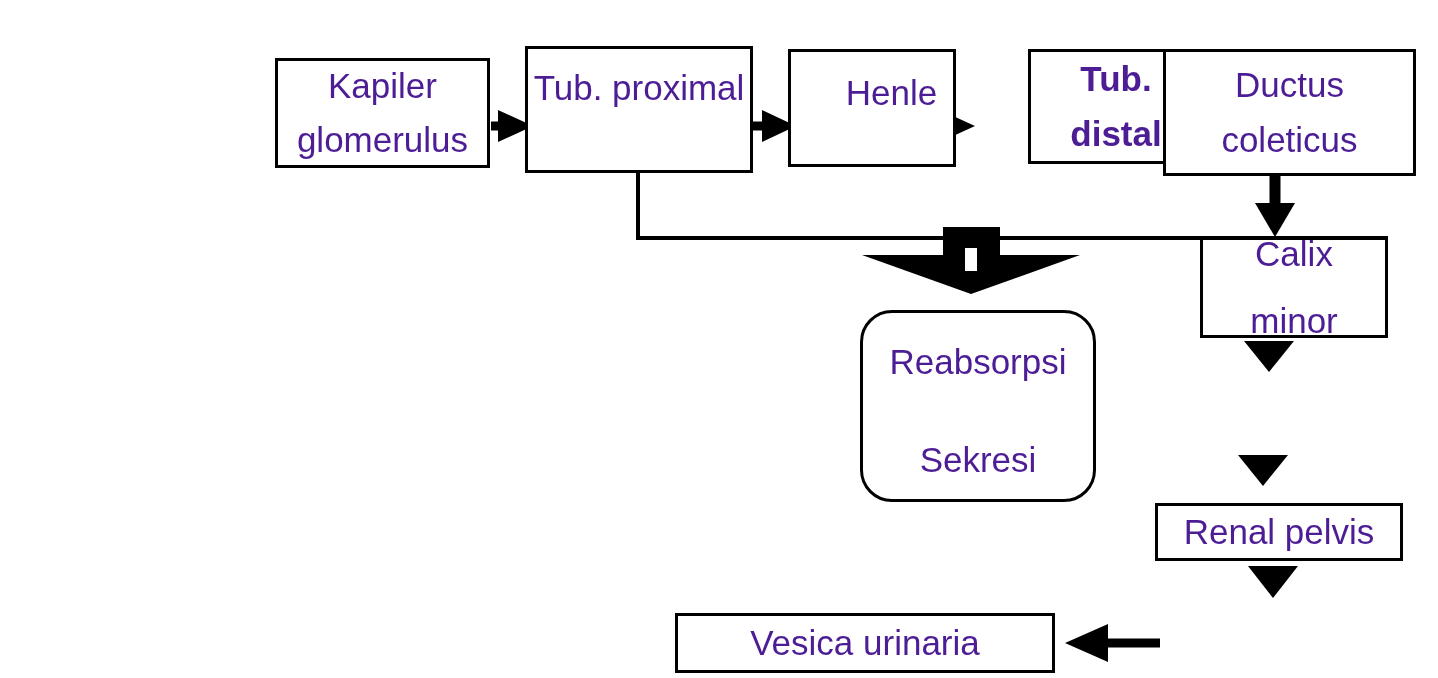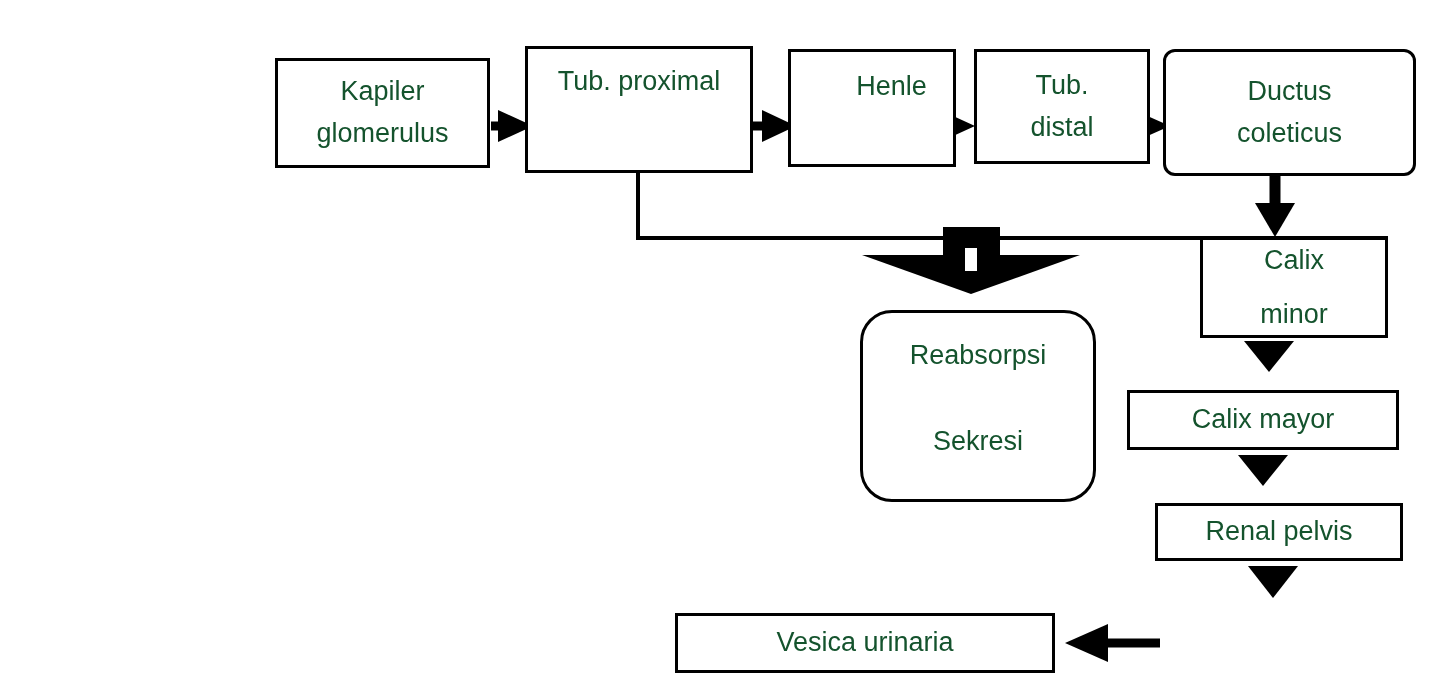--- a/index.html
+++ b/index.html
@@ -20,36 +20,36 @@
   }
   .node {
     position: absolute;
     box-sizing: border-box;
     background: #ffffff;
     border: 3px solid #000000;
     display: flex;
     flex-direction: column;
     align-items: center;
     justify-content: center;
-    color: #14532d;
-    font-size: 27px;
+    color: #4c1d95;
+    font-size: 35px;
     line-height: 1.55;
     text-align: center;
     z-index: 3;
   }
   .node .line2 { display: block; }
 
   
   #node-kapiler      { left: 275px; top: 58px;  width: 215px; height: 110px; }
   #node-tubproximal  { left: 525px; top: 46px;  width: 228px; height: 127px;
                        justify-content: flex-start; padding-top: 12px; }
   #node-henle        { left: 788px; top: 49px;  width: 168px; height: 118px;
                        justify-content: flex-start; padding-top: 14px; padding-left: 39px; }
-  #node-tubdistal    { left: 974px; top: 49px;  width: 176px; height: 115px; }
-  #node-ductus       { left: 1163px; top: 49px; width: 253px; height: 127px; border-radius: 12px; }
+  #node-tubdistal    { left: 1028px; top: 49px;  width: 176px; height: 115px; font-weight: bold; }
+  #node-ductus       { left: 1163px; top: 49px; width: 253px; height: 127px; }
   #node-reabsorpsi   { left: 860px; top: 310px; width: 236px; height: 192px;
                        justify-content: flex-start; padding-top: 22px; border-radius: 32px; }
   #node-calixminor   { left: 1200px; top: 237px; width: 188px; height: 101px; gap: 12px; }
   #node-calixmayor   { left: 1127px; top: 390px; width: 272px; height: 60px; }
   #node-renalpelvis  { left: 1155px; top: 503px; width: 248px; height: 58px; }
   #node-ureter       { left: 1163px; top: 613px; width: 272px; height: 60px; }
   #node-vesica       { left: 675px;  top: 613px; width: 380px; height: 60px; text-align: right; }
 
   #node-reabsorpsi .gap { height: 44px; }
 
@@ -148,23 +148,20 @@
     <span>Reabsorpsi</span>
     <span class="gap"></span>
     <span class="line2">Sekresi</span>
   </div>
 
   <div class="node" id="node-calixminor">
     <span>Calix</span>
     <span class="line2">minor</span>
   </div>
 
-  <div class="node" id="node-calixmayor">
-    <span>Calix mayor</span>
-  </div>
 
   <div class="node" id="node-renalpelvis">
     <span>Renal pelvis</span>
   </div>
 
 
   <div class="node" id="node-vesica">
     <span>Vesica urinaria</span>
   </div>
 

